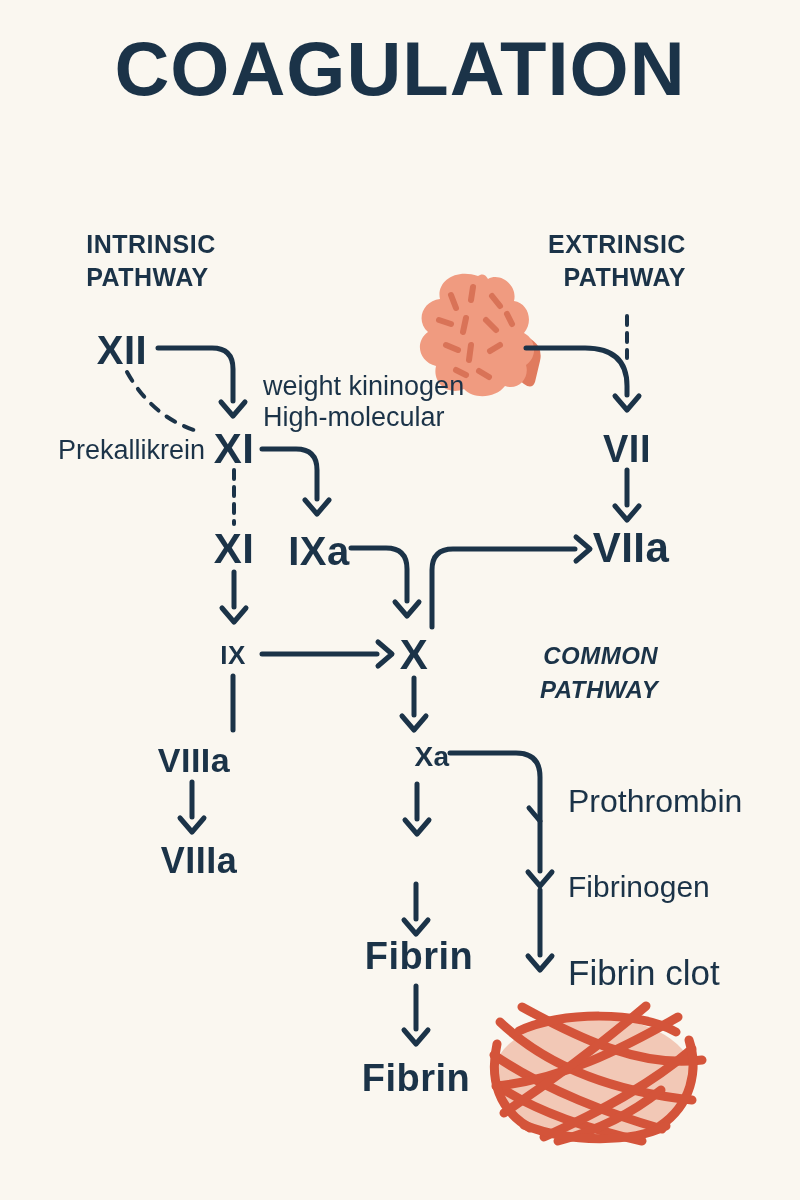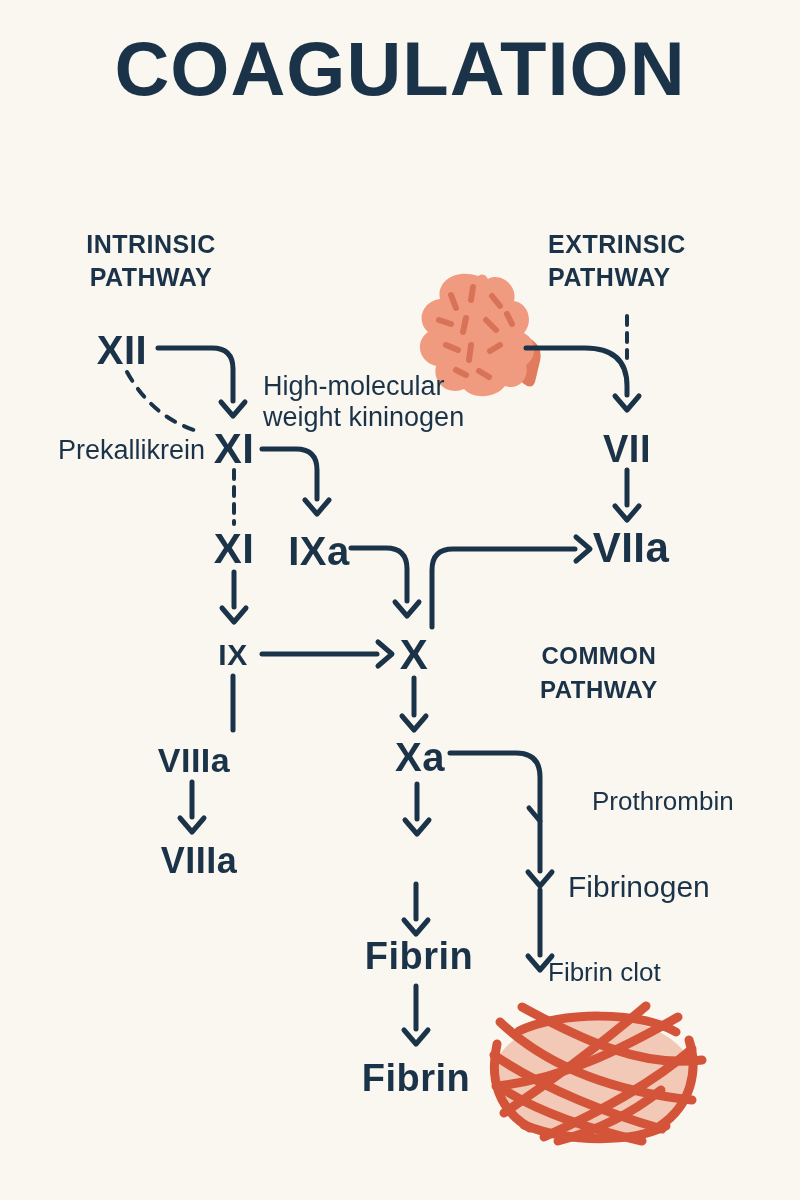--- a/index.html
+++ b/index.html
@@ -29,23 +29,23 @@
   .dashed2{stroke-dasharray:9 8;}
 
   .title{
     position:absolute;left:0;right:0;top:30px;text-align:center;
     font-weight:700;font-size:76px;line-height:78px;letter-spacing:1px;color:var(--ink);
   }
   .pathway-heading{
     position:absolute;font-weight:700;font-size:25px;line-height:33px;
     letter-spacing:0.5px;color:var(--ink);white-space:nowrap;
   }
-  .heading-intrinsic{left:151px;top:228px;transform:translateX(-50%);text-align:center;}
-  .heading-extrinsic{left:617px;top:228px;transform:translateX(-50%);text-align:left;}
-  .heading-common{left:540px;top:639px;text-align:center;font-size:24px;line-height:34px;}
+  .heading-intrinsic{left:151px;top:228px;transform:translateX(-50%);text-align:left;}
+  .heading-extrinsic{left:617px;top:228px;transform:translateX(-50%);text-align:right;}
+  .heading-common{left:540px;top:639px;text-align:right;font-size:24px;line-height:34px;font-style:italic;}
 
   .factor{
     position:absolute;transform:translate(-50%,-50%);
     font-weight:700;color:var(--ink);white-space:nowrap;letter-spacing:0.5px;
   }
   .lbl{
     position:absolute;font-weight:400;font-size:26px;color:var(--ink);
     white-space:nowrap;line-height:31px;
   }
   .cy{transform:translateY(-50%);text-align:center;}
@@ -197,33 +197,33 @@
     <div>COMMON</div>
     <div>PATHWAY</div>
   </div>
 
   <div class="factor" style="left:122px;top:350px;font-size:40px">XII</div>
   <div class="factor" style="left:234px;top:449px;font-size:42px">XI</div>
   <div class="factor" style="left:234px;top:549px;font-size:42px">XI</div>
   <div class="factor" style="left:319px;top:551px;font-size:40px">IXa</div>
   <div class="factor" style="left:627px;top:449px;font-size:38px">VII</div>
   <div class="factor" style="left:631px;top:548px;font-size:42px">VIIa</div>
-  <div class="factor" style="left:233px;top:655px;font-size:30px">IX</div>
+  <div class="factor" style="left:233px;top:655px;font-size:26px">IX</div>
   <div class="factor" style="left:414px;top:655px;font-size:42px">X</div>
   <div class="factor" style="left:194px;top:760px;font-size:34px">VIIIa</div>
   <div class="factor" style="left:199px;top:861px;font-size:36px">VIIIa</div>
-  <div class="factor" style="left:420px;top:757px;font-size:40px">Xa</div>
+  <div class="factor" style="left:432px;top:757px;font-size:28px">Xa</div>
   <div class="factor" style="left:419px;top:956px;font-size:38px">Fibrin</div>
   <div class="factor" style="left:416px;top:1078px;font-size:38px">Fibrin</div>
 
   <div class="lbl cy" style="left:58px;top:450px;font-size:27px">Prekallikrein</div>
 
   <div class="lbl" style="left:263px;top:371px;font-size:27px">
+    <div>weight kininogen</div>
     <div>High-molecular</div>
-    <div>weight kininogen</div>
-  </div>
-
-
-  <div class="lbl cy" style="left:592px;top:801px;font-size:26px">Prothrombin</div>
+  </div>
+
+
+  <div class="lbl cy" style="left:568px;top:801px;font-size:32px">Prothrombin</div>
   <div class="lbl cy" style="left:568px;top:886px;font-size:30px">Fibrinogen</div>
-  <div class="lbl cy" style="left:548px;top:972px;font-size:26px">Fibrin clot</div>
+  <div class="lbl cy" style="left:568px;top:972px;font-size:35px">Fibrin clot</div>
 
 </div>
 
 </body></html>

